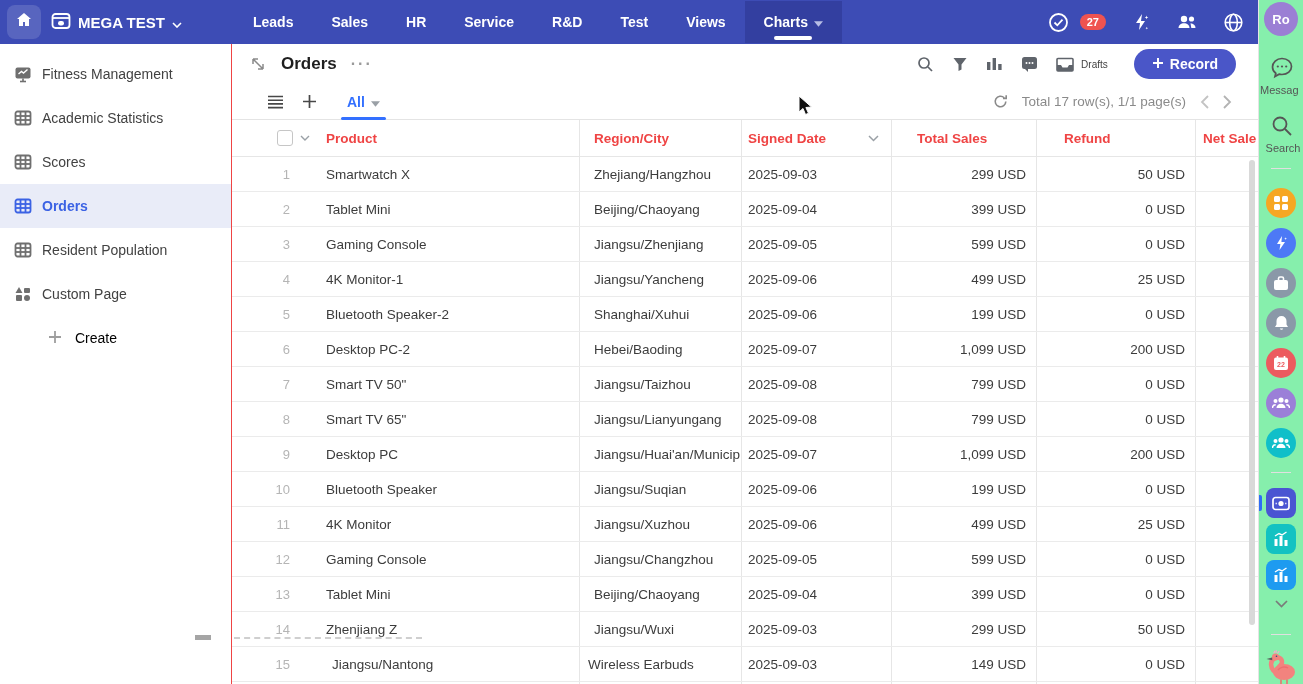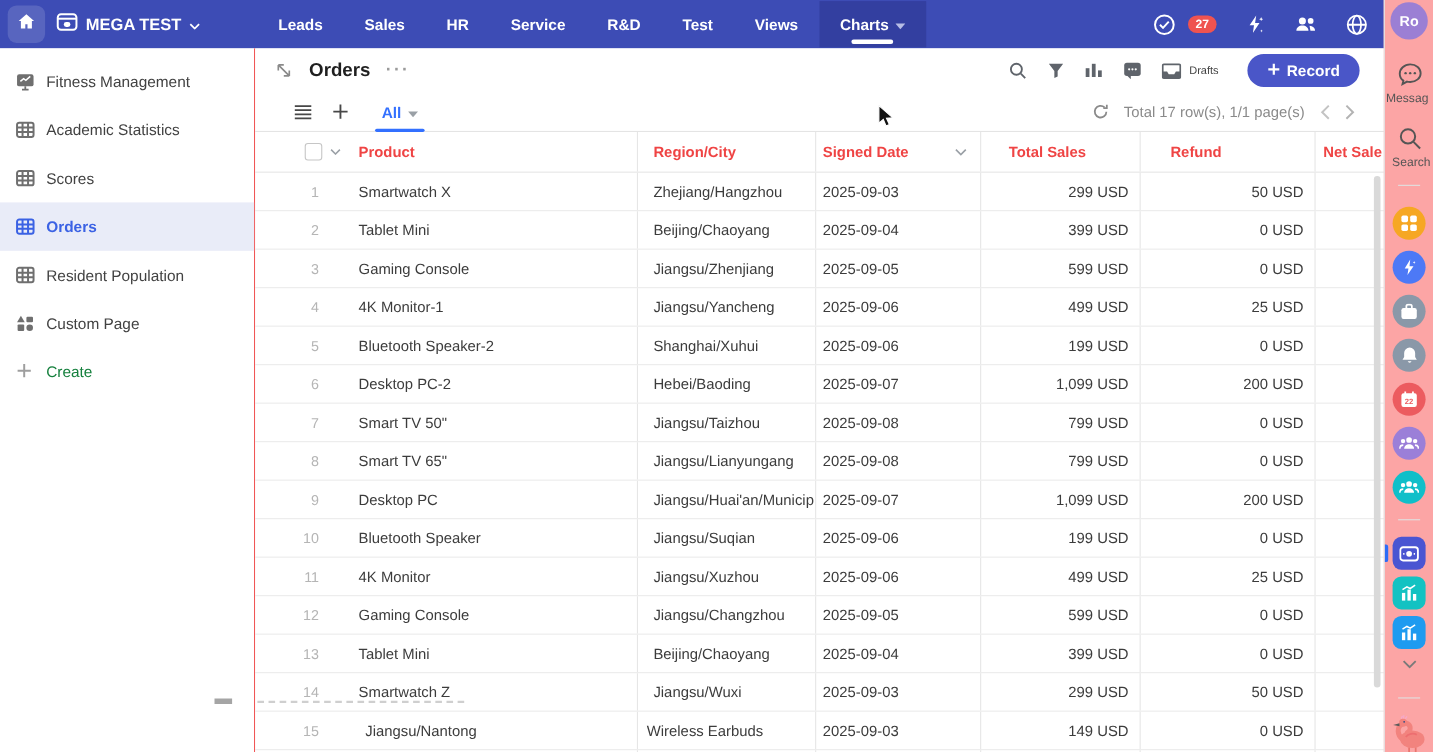--- a/index.html
+++ b/index.html
@@ -18,21 +18,21 @@
   .badge{background:#ef5350;color:#fff;font-size:11px;font-weight:bold;border-radius:9px;padding:2px 7px;margin-left:-14px;}
   .nav-ico{display:flex;align-items:center;cursor:pointer;}
 
   
   .lsidebar{position:absolute;left:0;top:44px;width:232px;height:640px;background:#fff;border-right:1px solid #ef4444;box-sizing:border-box;padding-top:8px;}
   .side-item{height:44px;display:flex;align-items:center;cursor:pointer;color:#424242;font-size:14px;}
   .side-item .sic{width:18px;height:18px;margin-left:14px;color:#6f6f6f;flex:none;}
   .side-item .slabel{margin-left:10px;white-space:nowrap;}
   .side-item.active{background:#e9ecf8;color:#3b62e4;font-weight:bold;}
   .side-item.active .sic{color:#3b62e4;}
-  .side-item.create{color:#15803d;}
+  .side-item.create{color:#000000;padding-left:33px;}
   .side-item.create .sic{color:#9e9e9e;}
   .stub{position:absolute;left:195px;top:635px;width:16px;height:5px;background:#a5a5a5;}
 
   
   .main{position:absolute;left:232px;top:44px;width:1026px;height:640px;background:#fff;}
   .main-hdr{position:relative;height:40px;display:flex;align-items:center;}
   .expand-ico{margin-left:18px;color:#8a8a8a;cursor:pointer;display:flex;}
   .title{margin-left:15px;font-size:17px;font-weight:bold;color:#1f1f1f;}
   .dots{margin-left:14px;color:#9a9a9a;letter-spacing:2px;font-weight:bold;cursor:pointer;}
   .hdr-right{position:absolute;right:22px;top:0;height:40px;display:flex;align-items:center;gap:18px;}
@@ -69,21 +69,21 @@
   .c-total,.c-refund{font-variant-numeric:tabular-nums;margin-left:20px;}
   .addrow{height:18px;}
   .addrow .cell{border-bottom:none;}
   .dash{position:absolute;left:2px;top:593px;width:188px;border-bottom:2px dashed #cfcfcf;}
   .vscroll{position:absolute;right:3px;top:116px;width:6px;height:465px;border-radius:3px;background:#d9d9d9;}
 
   
   .cursor{position:absolute;left:798px;top:95px;z-index:50;pointer-events:none;}
 
   
-  .rsidebar{position:absolute;left:1258px;top:0;width:45px;height:684px;background:#fca5a5;border-left:1px solid #e4e4e4;box-sizing:border-box;}
+  .rsidebar{position:absolute;left:1258px;top:0;width:45px;height:684px;background:#86efac;border-left:1px solid #e4e4e4;box-sizing:border-box;}
   .avatar{position:absolute;left:5px;top:2px;width:34px;height:34px;border-radius:50%;background:#9b7fd4;color:#fff;font-size:13px;font-weight:bold;display:flex;align-items:center;justify-content:center;cursor:pointer;}
   .ric{position:absolute;left:0;width:45px;display:flex;justify-content:center;color:#555;cursor:pointer;}
   .rlabel{position:absolute;left:1px;width:46px;font-size:11px;color:#555;overflow:hidden;white-space:nowrap;}
   .rdiv{position:absolute;left:12px;width:20px;border-top:1px solid #e0e0e0;}
   .app{position:absolute;left:7px;width:30px;height:30px;border-radius:50%;display:flex;align-items:center;justify-content:center;color:#fff;cursor:pointer;}
   .app.sq{border-radius:8px;}
   .active-bar{position:absolute;left:0;top:495px;width:3px;height:16px;border-radius:0 2px 2px 0;background:#2e6cf6;}
   .rchev{position:absolute;left:0;width:45px;display:flex;justify-content:center;color:#7a7a7a;cursor:pointer;}
   .flamingo{position:absolute;left:6px;top:648px;cursor:pointer;}
 </style>
@@ -471,21 +471,21 @@
           <div class="cell num">13</div>
           <div class="cell c-product">Tablet Mini</div>
           <div class="cell c-region">Beijing/Chaoyang</div>
           <div class="cell c-date">2025-09-04</div>
           <div class="cell c-total">399 USD</div>
           <div class="cell c-refund">0 USD</div>
           <div class="cell c-net"></div>
         </div>
         <div class="tgrid trow">
           <div class="cell num">14</div>
-          <div class="cell c-product">Smartwatch Z</div>
+          <div class="cell c-product">Zhenjiang Z</div>
           <div class="cell c-region">Jiangsu/Wuxi</div>
           <div class="cell c-date">2025-09-03</div>
           <div class="cell c-total">299 USD</div>
           <div class="cell c-refund">50 USD</div>
           <div class="cell c-net"></div>
         </div>
         <div class="tgrid trow">
           <div class="cell num">15</div>
           <div class="cell c-region">Jiangsu/Nantong</div>
           <div class="cell c-product">Wireless Earbuds</div>

